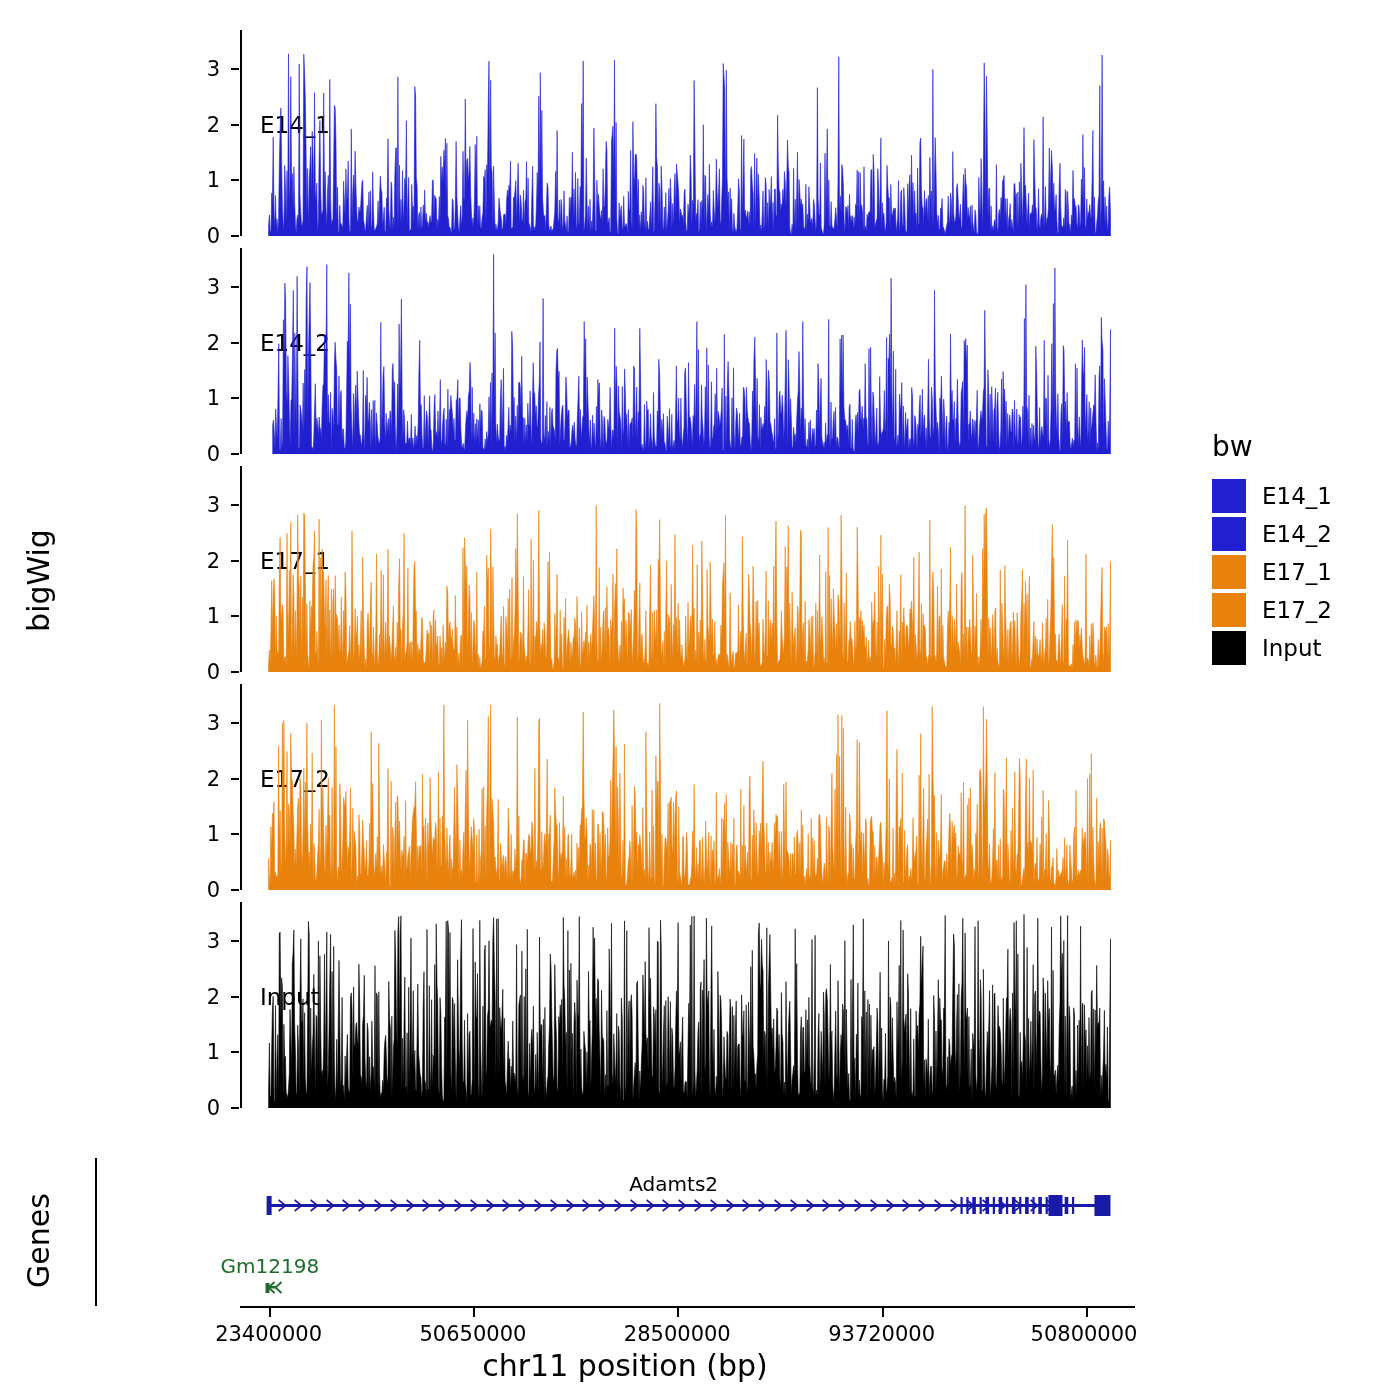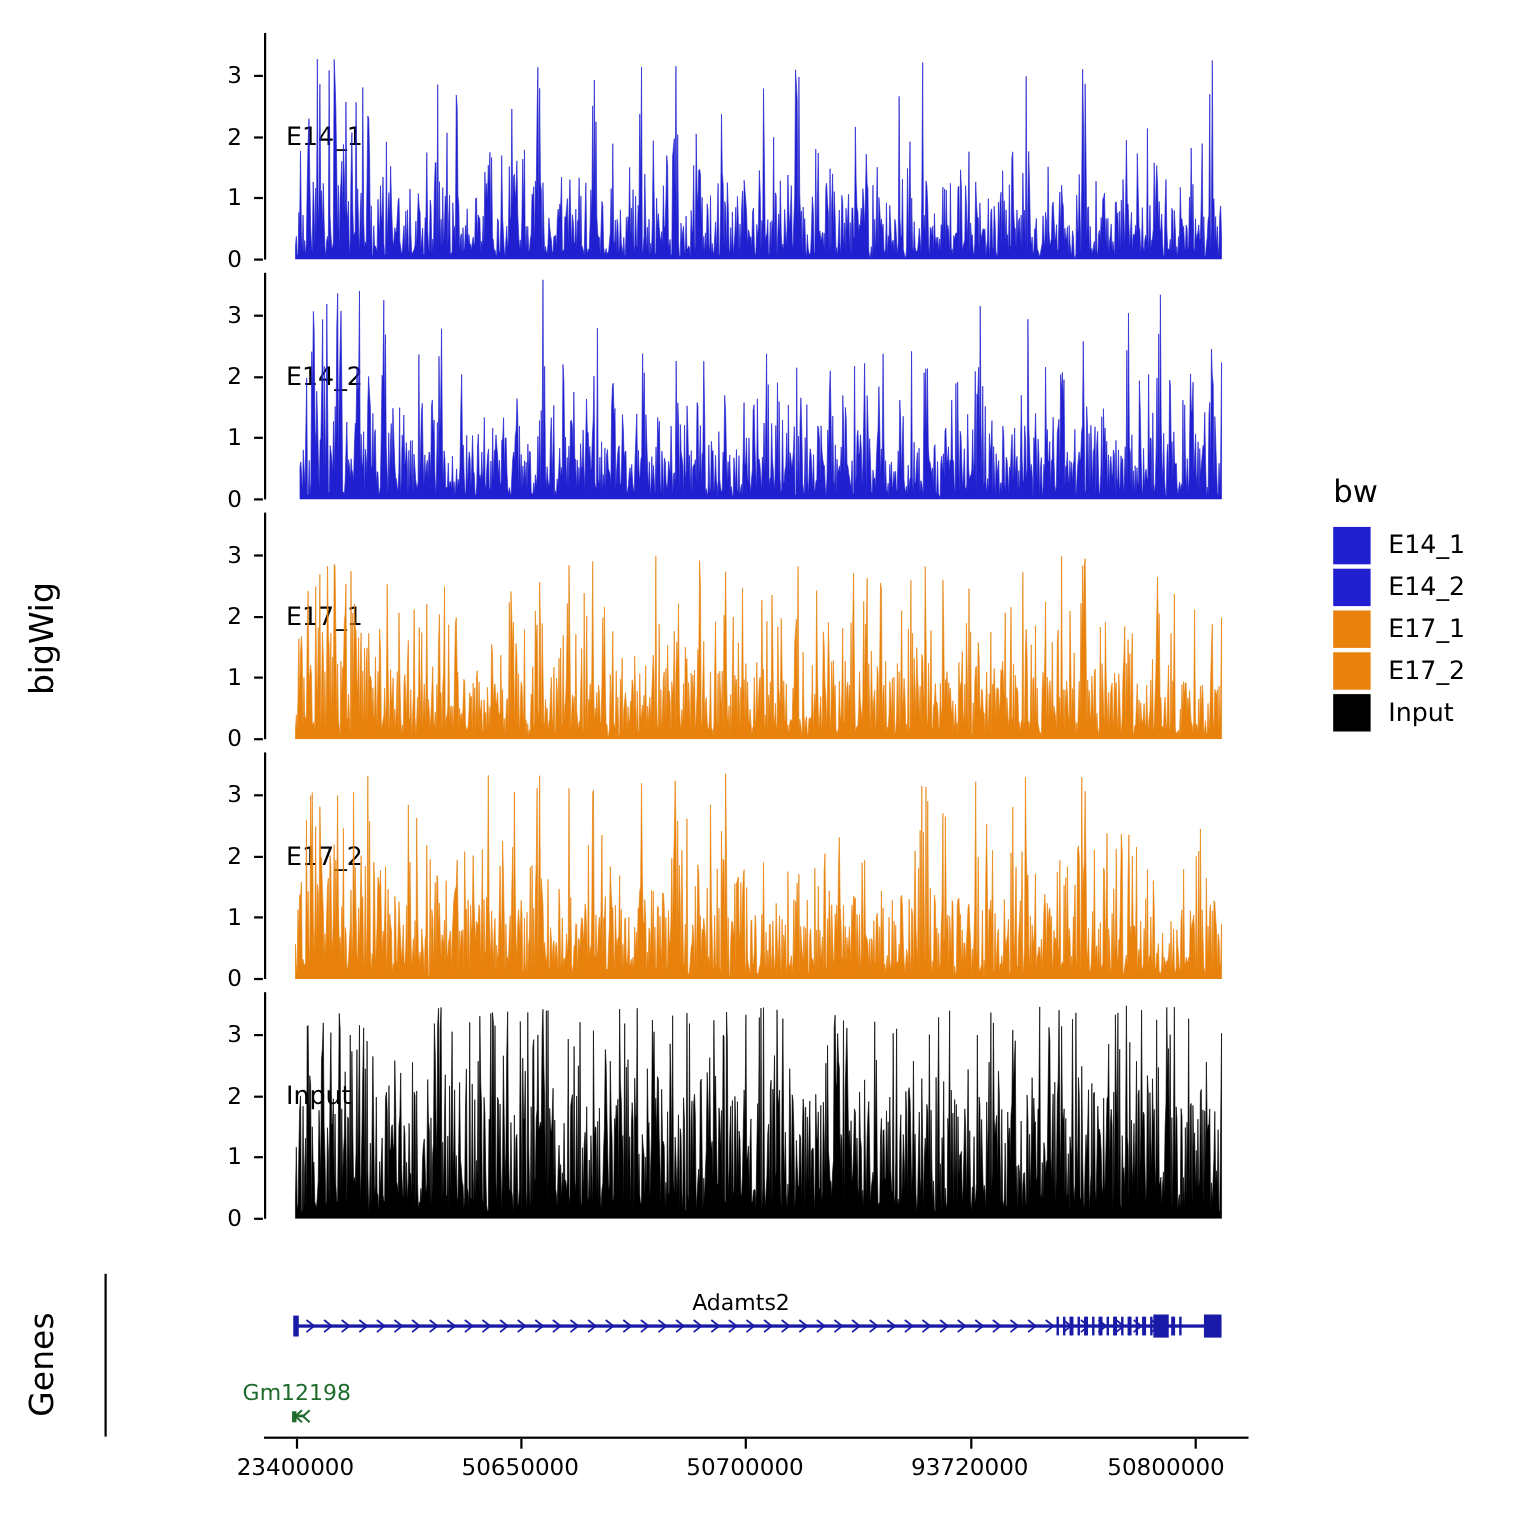--- a/index.html
+++ b/index.html
@@ -389,26 +389,27 @@
     </div>
   </div>
 
   <div id="xaxis">
       <div class="xline" style="left: 145px; width: 895px;"></div>
       <div class="xtick" style="left: 173.607px;"></div>
       <div class="xticklabel" style="left: 173.607px;">23400000</div>
       <div class="xtick" style="left: 377.945px;"></div>
       <div class="xticklabel" style="left: 377.945px;">50650000</div>
       <div class="xtick" style="left: 582.283px;"></div>
-      <div class="xticklabel" style="left: 582.283px;">50700000</div>
+      <div class="xticklabel" style="left: 582.283px;">28500000</div>
       <div class="xtick" style="left: 786.621px;"></div>
       <div class="xticklabel" style="left: 786.621px;">93720000</div>
       <div class="xtick" style="left: 990.959px;"></div>
-      <div class="xticklabel" style="left: 965px;">50800000</div>
+      <div class="xticklabel" style="left: 989px;">50800000</div>
     </div>
+  <div id="xtitle">chr11 position (bp)</div>
 
   <div id="legend">
     <div class="legend-title">bw</div>
     <div id="legend-items">
         <div class="legend-item">
           <div class="legend-swatch" style="background: rgb(32, 32, 208);"></div>
           <div class="legend-text">E14_1</div>
         </div>
         <div class="legend-item">
           <div class="legend-swatch" style="background: rgb(32, 32, 208);"></div>

